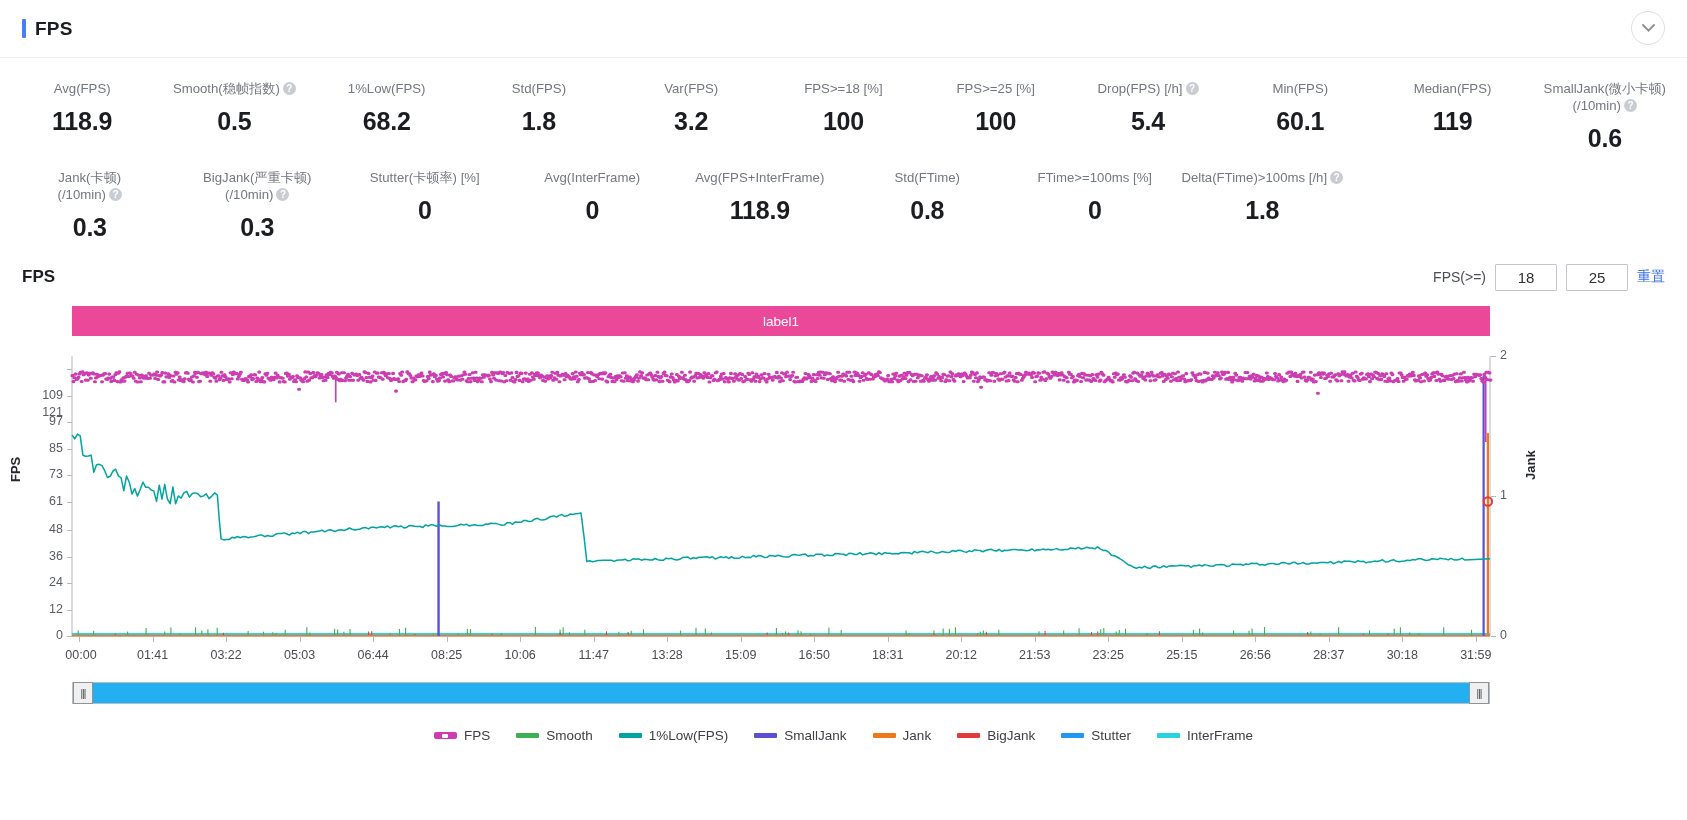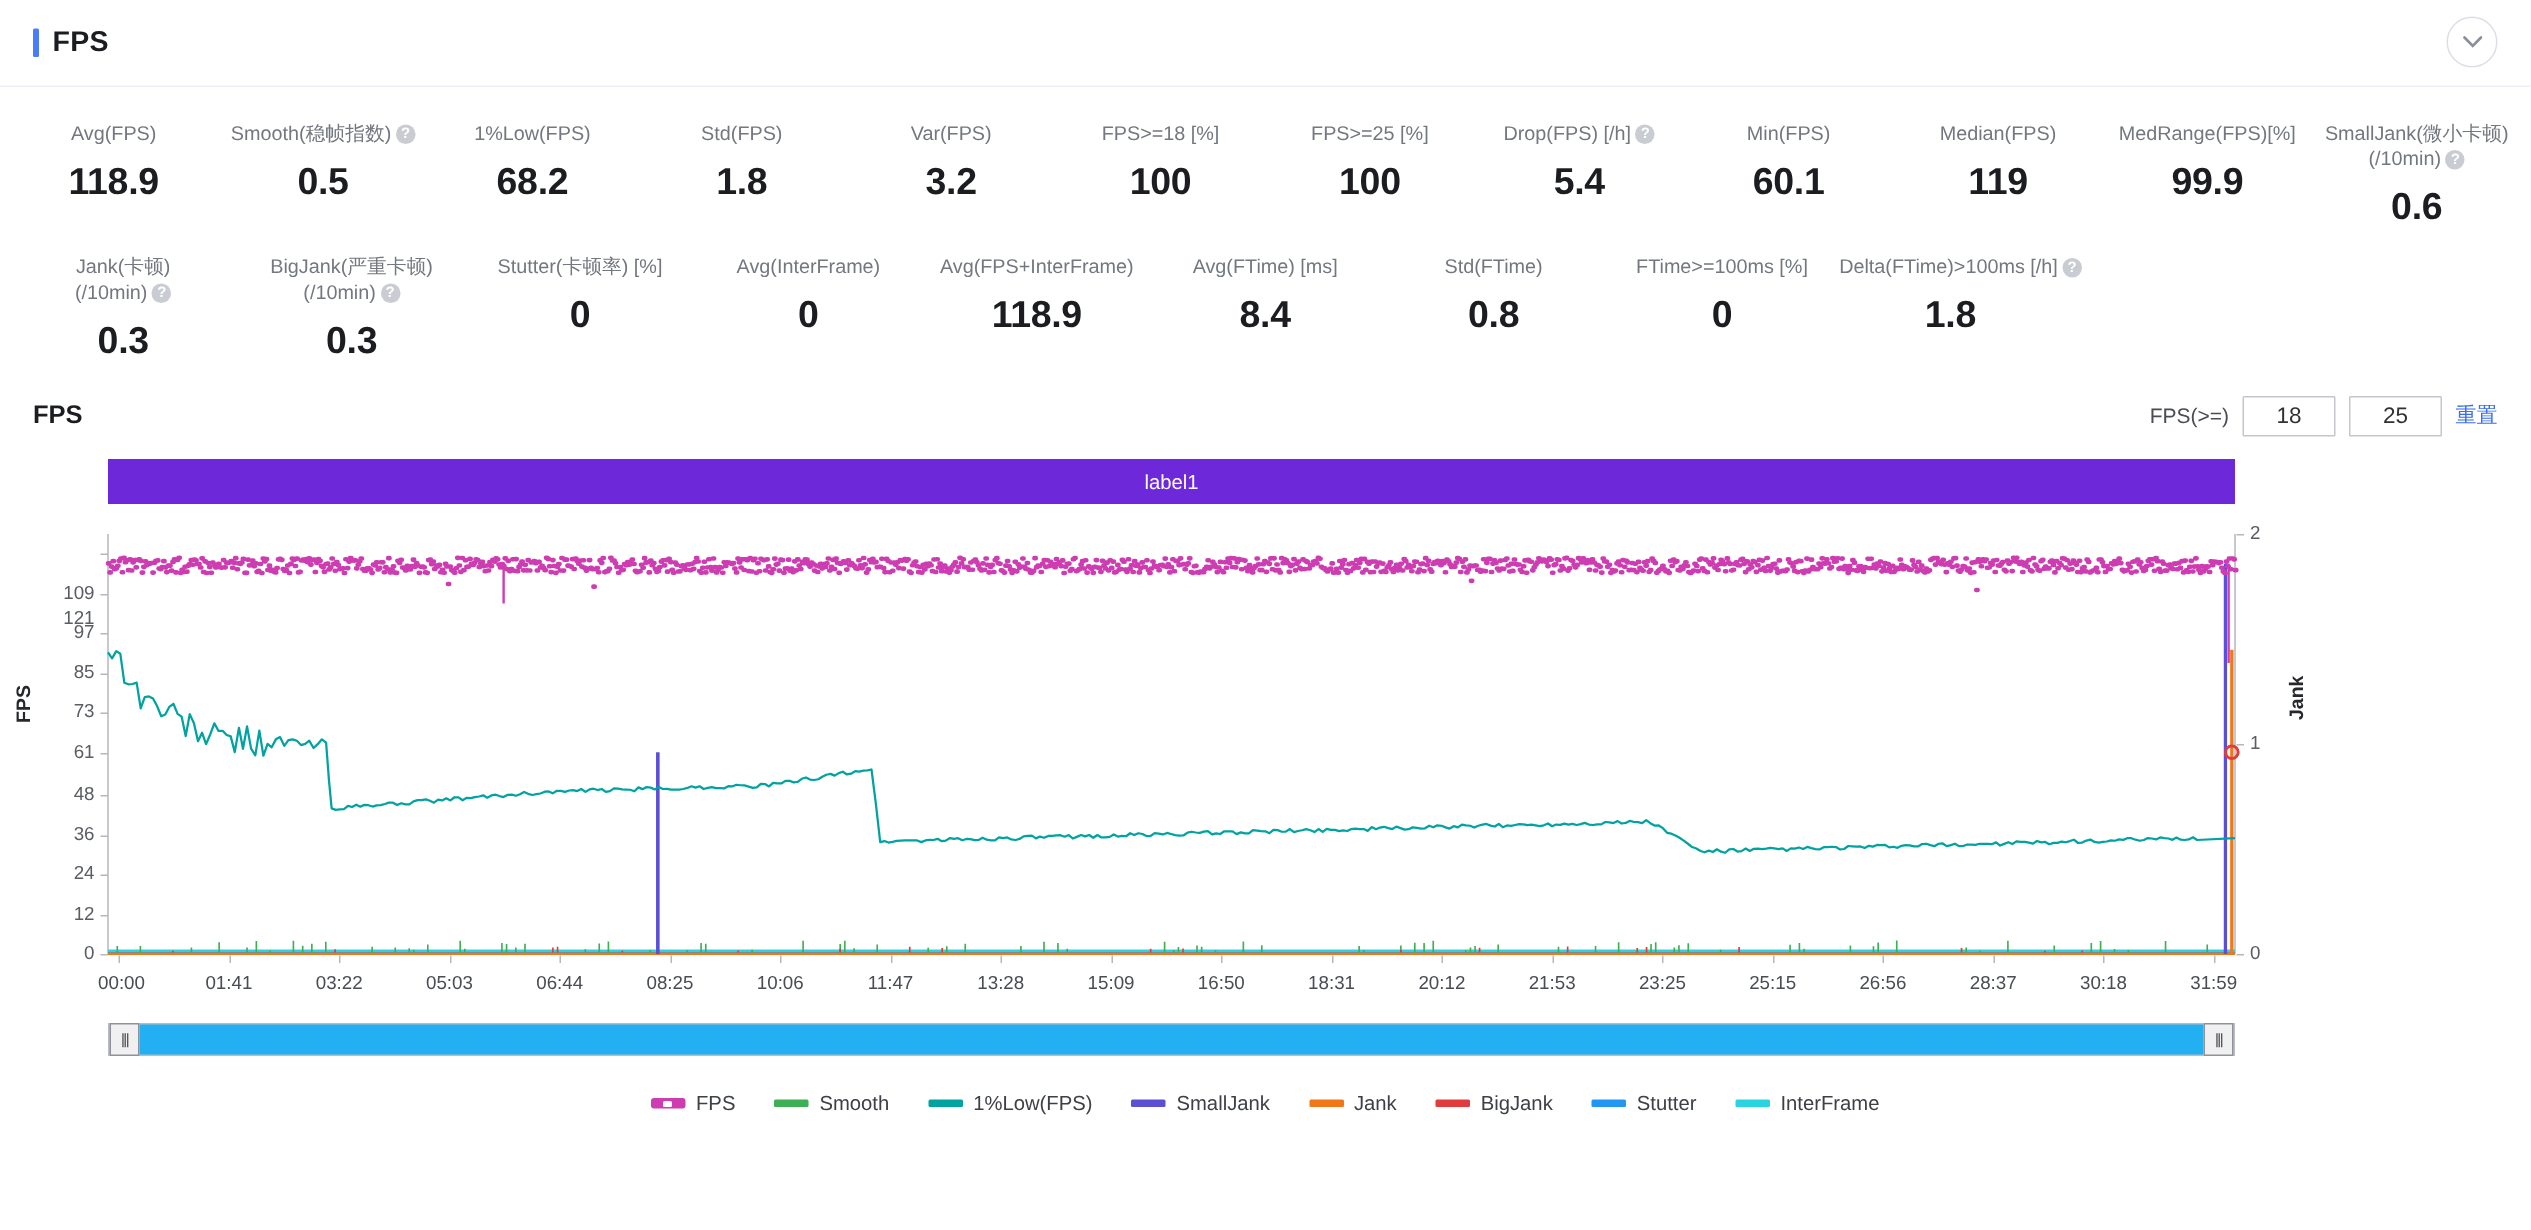--- a/index.html
+++ b/index.html
@@ -79,21 +79,21 @@
     font-family: "Liberation Sans", sans-serif;
     background: #fff; border-radius: 1px;
   }
   .reset-link { color: #3a6ee8; font-size: 14px; cursor: pointer; }
 
   
   .plot-wrap { position: relative; width: 1687px; height: 430px; }
   .label-banner {
     position: absolute; left: 72px; top: 12px;
     width: 1418px; height: 30px;
-    background: #6d28d9; color: #ffffff;
+    background: #ec4899; color: #ffffff;
     display: flex; align-items: center; justify-content: center;
     font-size: 13.5px;
   }
   .axis-title-left {
     position: absolute; left: 8px; top: 188px;
     font-size: 13px; font-weight: 700; color: #26282c;
     transform: rotate(-90deg); transform-origin: left top;
   }
   .axis-title-right {
     position: absolute; left: 1523px; top: 186px;
@@ -196,24 +196,20 @@
         </div>
         <div class="metric">
           <div class="metric-label"><span>Min(FPS)</span></div>
           <div class="metric-value">60.1</div>
         </div>
         <div class="metric">
           <div class="metric-label"><span>Median(FPS)</span></div>
           <div class="metric-value">119</div>
         </div>
         <div class="metric">
-          <div class="metric-label"><span>MedRange(FPS)[%]</span></div>
-          <div class="metric-value">99.9</div>
-        </div>
-        <div class="metric">
           <div class="metric-label"><span>SmallJank(微小卡顿)</span><span class="sub">(/10min)<span class="qmark">?</span></span></div>
           <div class="metric-value">0.6</div>
         </div>
       </div>
     <div class="metric-row" id="metric-row-2">
         <div class="metric">
           <div class="metric-label"><span>Jank(卡顿)</span><span class="sub">(/10min)<span class="qmark">?</span></span></div>
           <div class="metric-value">0.3</div>
         </div>
         <div class="metric">
@@ -224,24 +220,20 @@
           <div class="metric-label"><span>Stutter(卡顿率) [%]</span></div>
           <div class="metric-value">0</div>
         </div>
         <div class="metric">
           <div class="metric-label"><span>Avg(InterFrame)</span></div>
           <div class="metric-value">0</div>
         </div>
         <div class="metric">
           <div class="metric-label"><span>Avg(FPS+InterFrame)</span></div>
           <div class="metric-value">118.9</div>
-        </div>
-        <div class="metric">
-          <div class="metric-label"><span>Avg(FTime) [ms]</span></div>
-          <div class="metric-value">8.4</div>
         </div>
         <div class="metric">
           <div class="metric-label"><span>Std(FTime)</span></div>
           <div class="metric-value">0.8</div>
         </div>
         <div class="metric">
           <div class="metric-label"><span>FTime&gt;=100ms [%]</span></div>
           <div class="metric-value">0</div>
         </div>
         <div class="metric">

